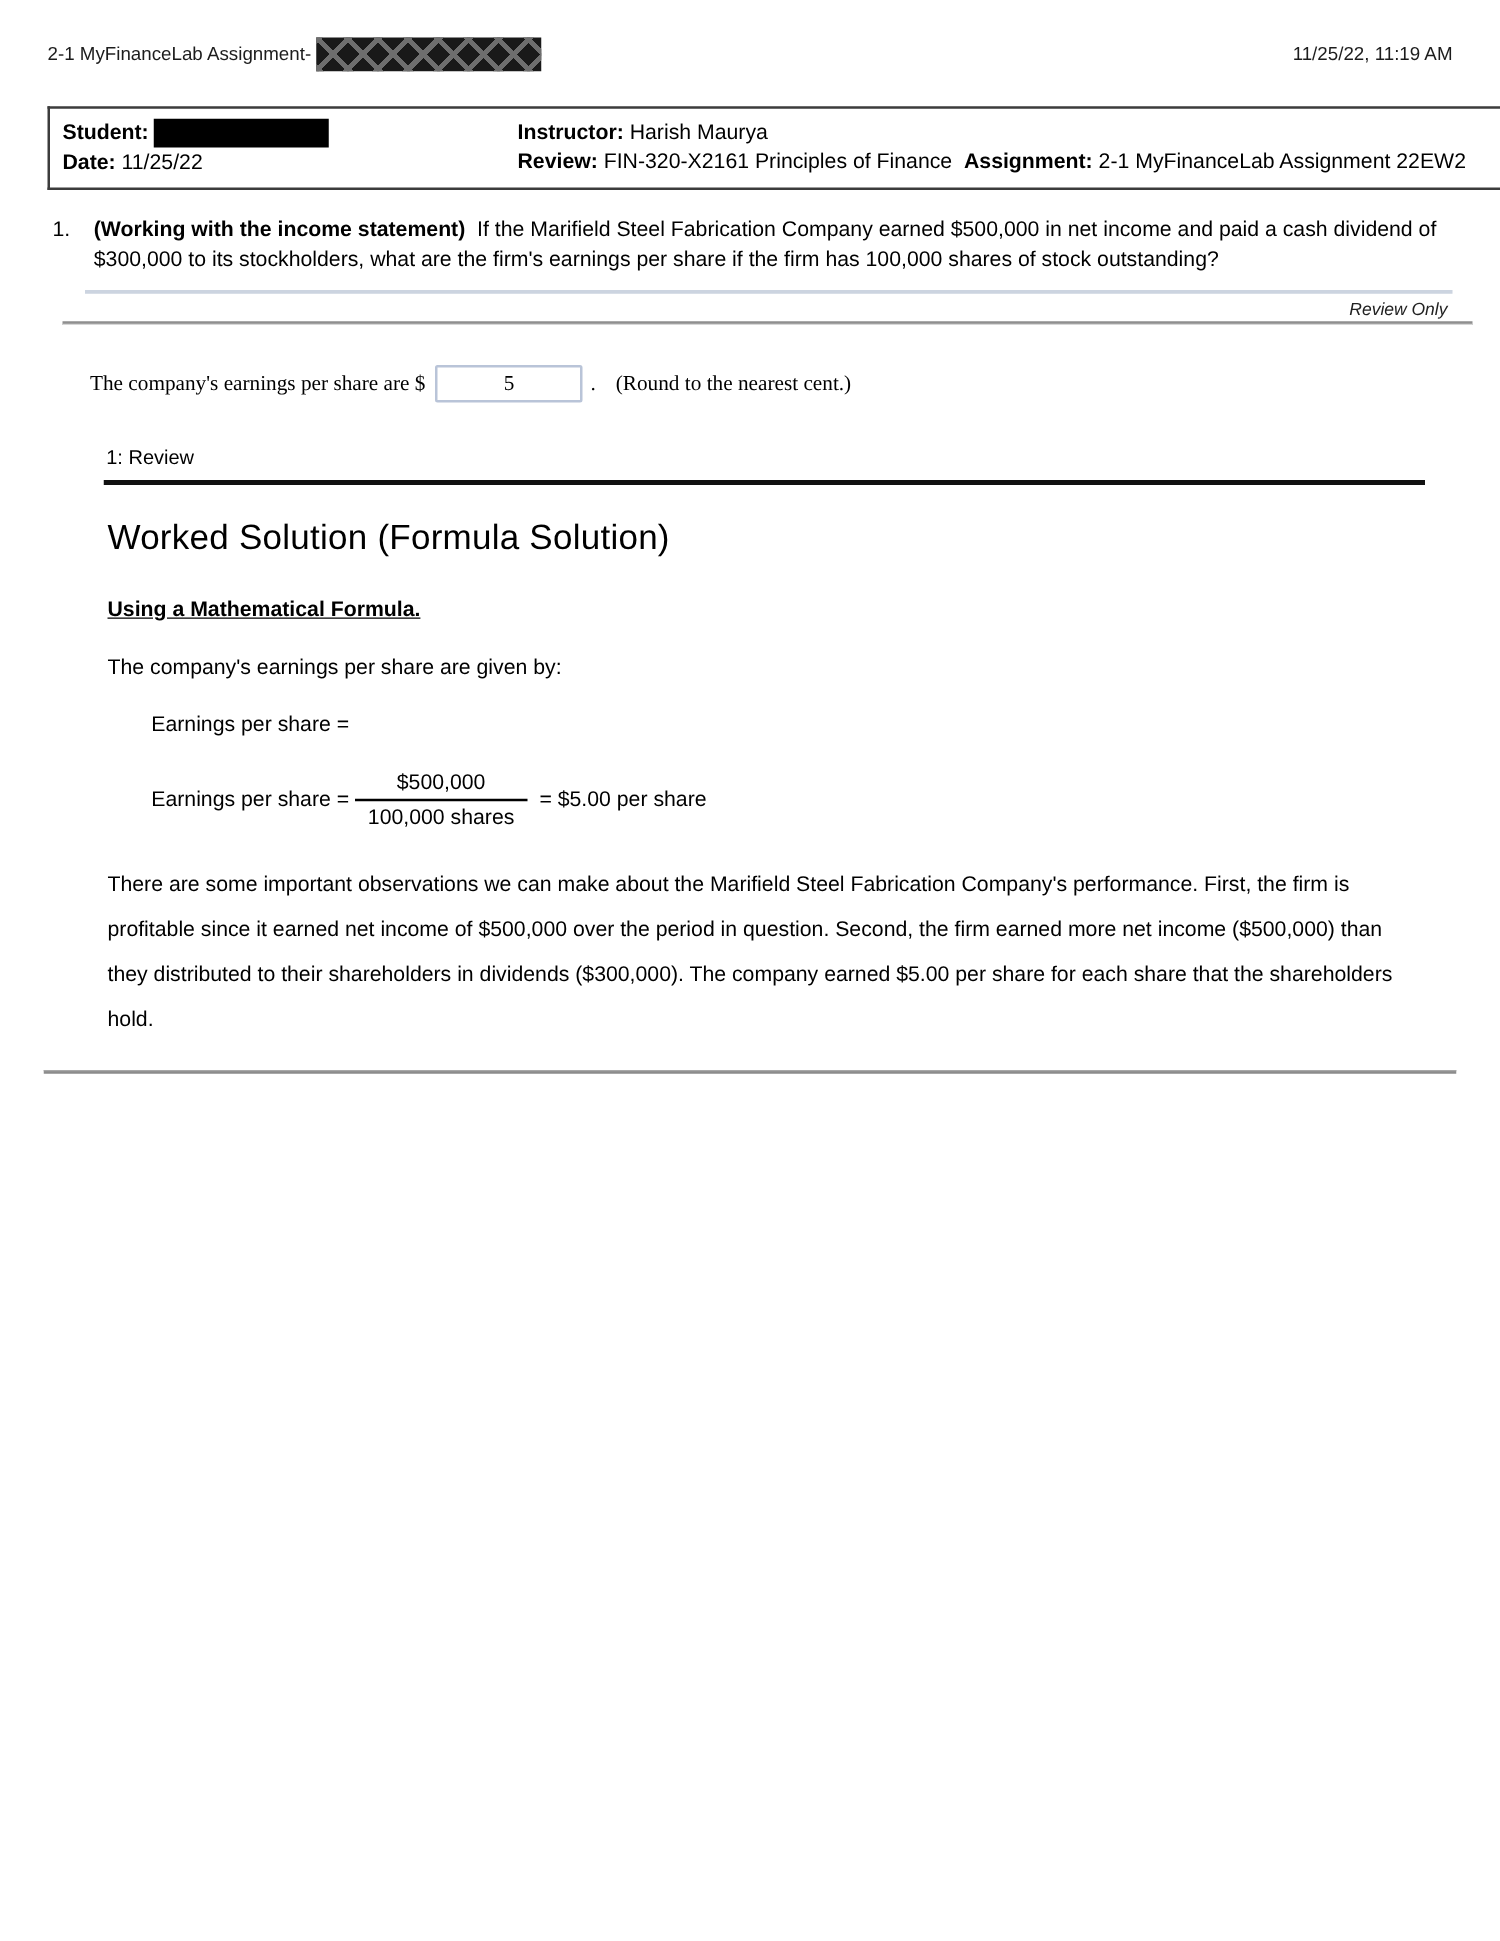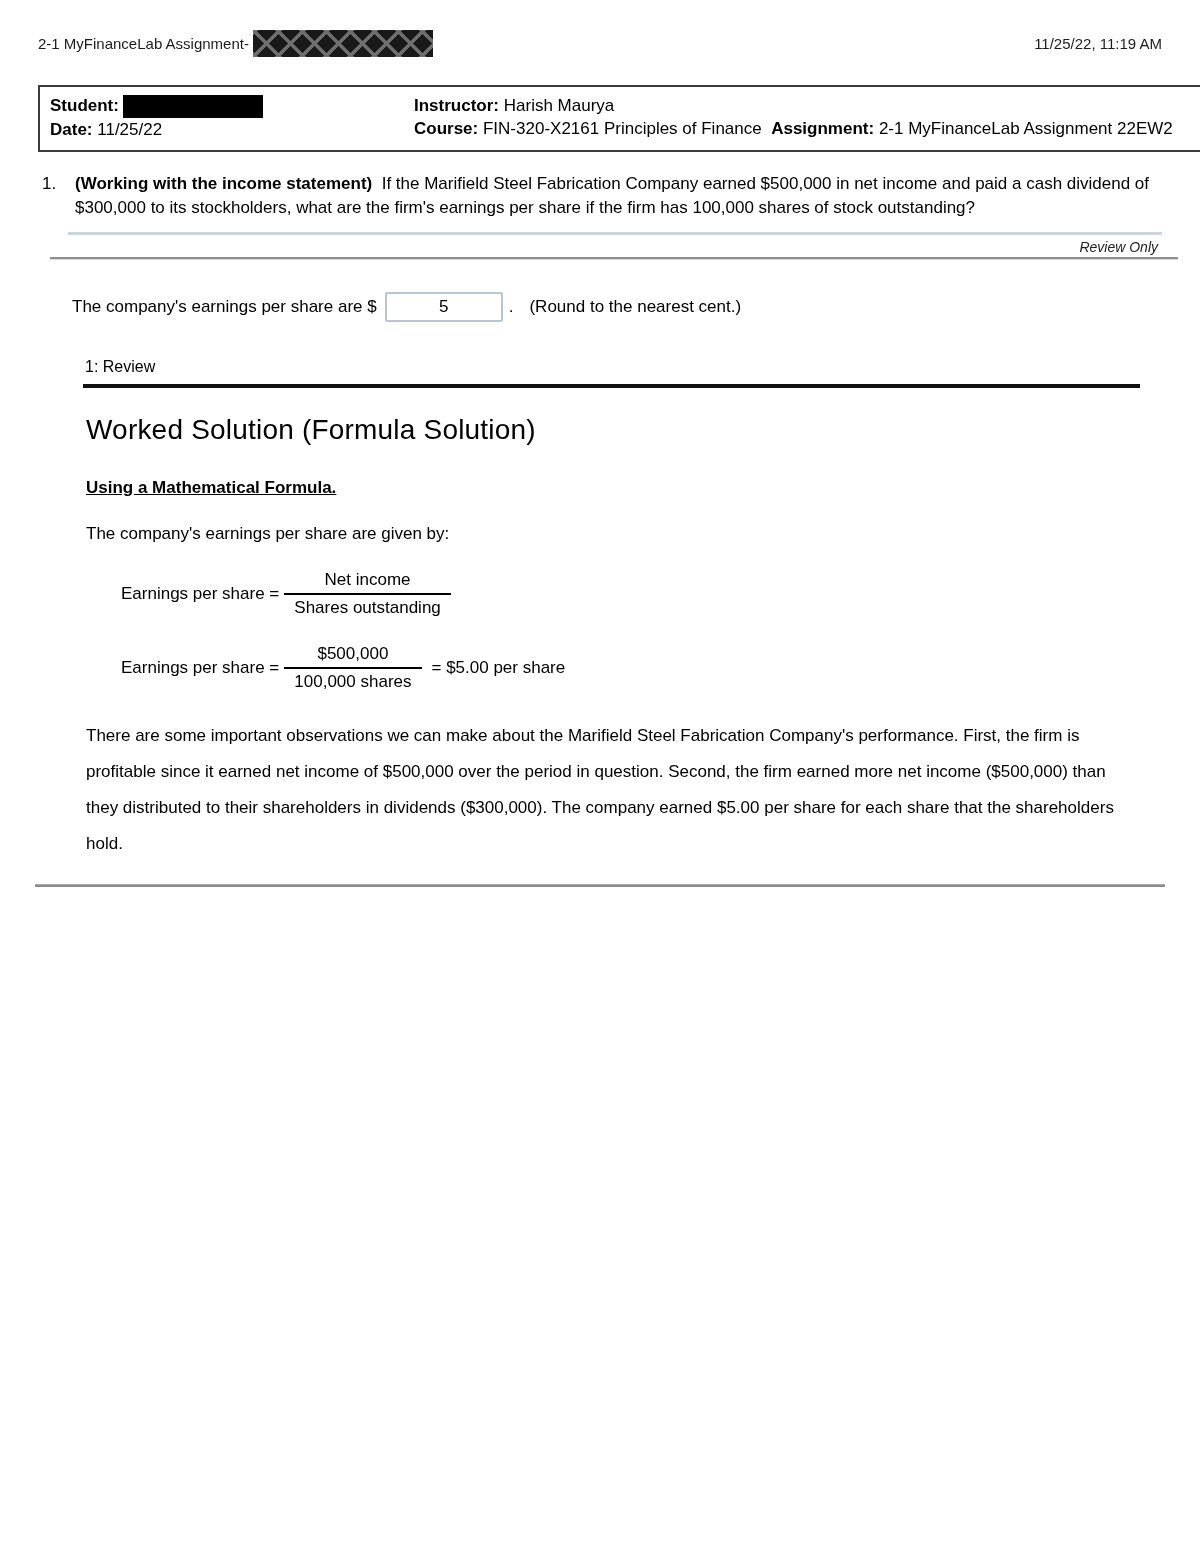--- a/index.html
+++ b/index.html
@@ -48,21 +48,21 @@
   .review-only {
     text-align:right; font-style:italic; font-size:14px; color:#222;
     margin:4px 42px 0 0;
   }
   .rule-gray-thin { height:3px; background:#8f8f8f; border-bottom:1px solid #d7d7d7; margin:2px 22px 0 50px; }
 
   .footnote { margin:19px 38px 0 86px; font-size:17px; }
   .footnote sup { font-size:12px; font-weight:bold; position:relative; top:-1px; margin-right:10px; }
   .footnote b { letter-spacing:0.2px; }
 
-  .answer-row { display:flex; align-items:center; margin:32px 38px 0 72px; font-size:17px; }
+  .answer-row { display:flex; align-items:center; margin:32px 38px 0 72px; font-size:17px;font-family:Liberation Serif, serif; }
   .answer-input {
     width:118px; height:30px; margin:0 6px 0 8px;
     border:2px solid #b9c4d8; border-radius:2px;
     text-align:center; font-size:17px; font-family:inherit; color:#000;
     outline:none; background:#fff;
   }
   .answer-hint { margin-left:16px; }
 
   
   .review-label { margin:36px 38px 0 85px; font-size:16px; }
@@ -113,21 +113,21 @@
           <span class="lbl">Date:</span>
           <span>11/25/22</span>
         </div>
       </td>
       <td class="info-right">
         <div>
           <span class="lbl">Instructor:</span>
           <span>Harish Maurya</span>
         </div>
         <div>
-          <span class="lbl">Course:</span>
+          <span class="lbl">Review:</span>
           <span>FIN-320-X2161 Principles of Finance</span>&nbsp;
           <span class="lbl">Assignment:</span>
           <span>2-1 MyFinanceLab Assignment 22EW2</span>
         </div>
       </td>
     </tr>
   </tbody>
     </table>
 
   <div class="question-row">
@@ -152,24 +152,20 @@
 
   <div class="review-label">1: Review</div>
   <div class="rule-black"></div>
 
   <div class="ws-heading">Worked Solution (Formula Solution)</div>
   <div class="ws-subheading">Using a Mathematical Formula.</div>
   <div class="ws-intro">The company's earnings per share are given by:</div>
 
   <div class="formula-row">
     <span>Earnings per share =</span>
-    <span class="frac">
-      <span class="num">Net income</span>
-      <span class="den">Shares outstanding</span>
-    </span>
   </div>
 
   <div class="formula-row">
     <span>Earnings per share =</span>
     <span class="frac">
       <span class="num">$500,000</span>
       <span class="den">100,000 shares</span>
     </span>
     <span class="frac-rhs">= $5.00 per share</span>
   </div>

